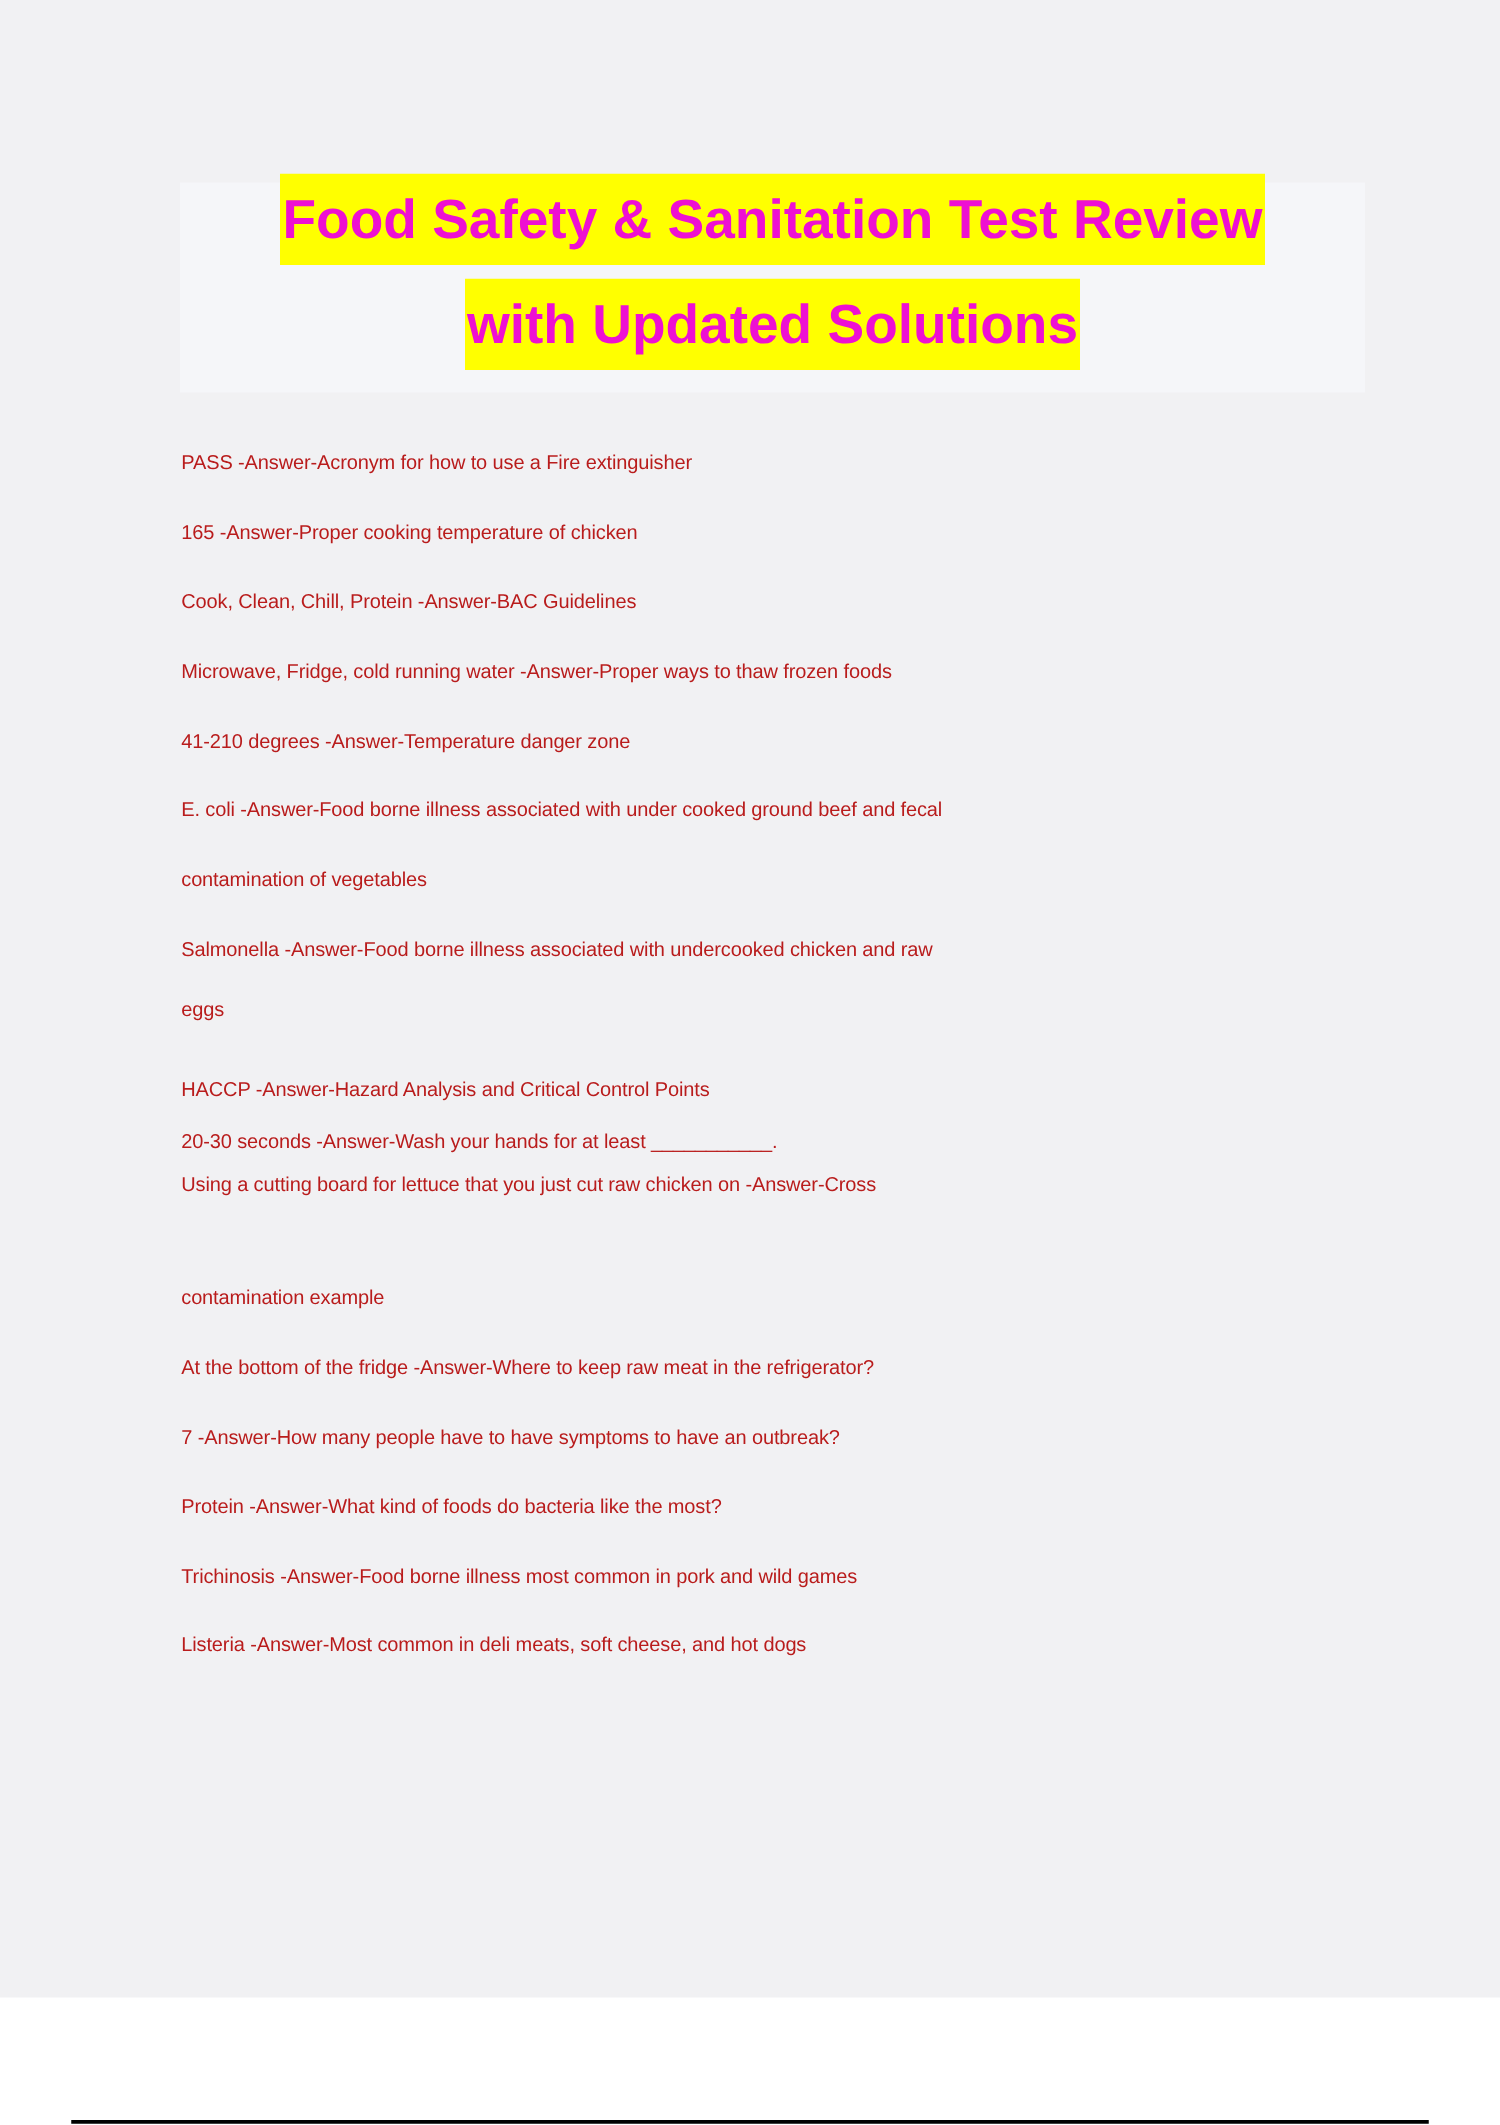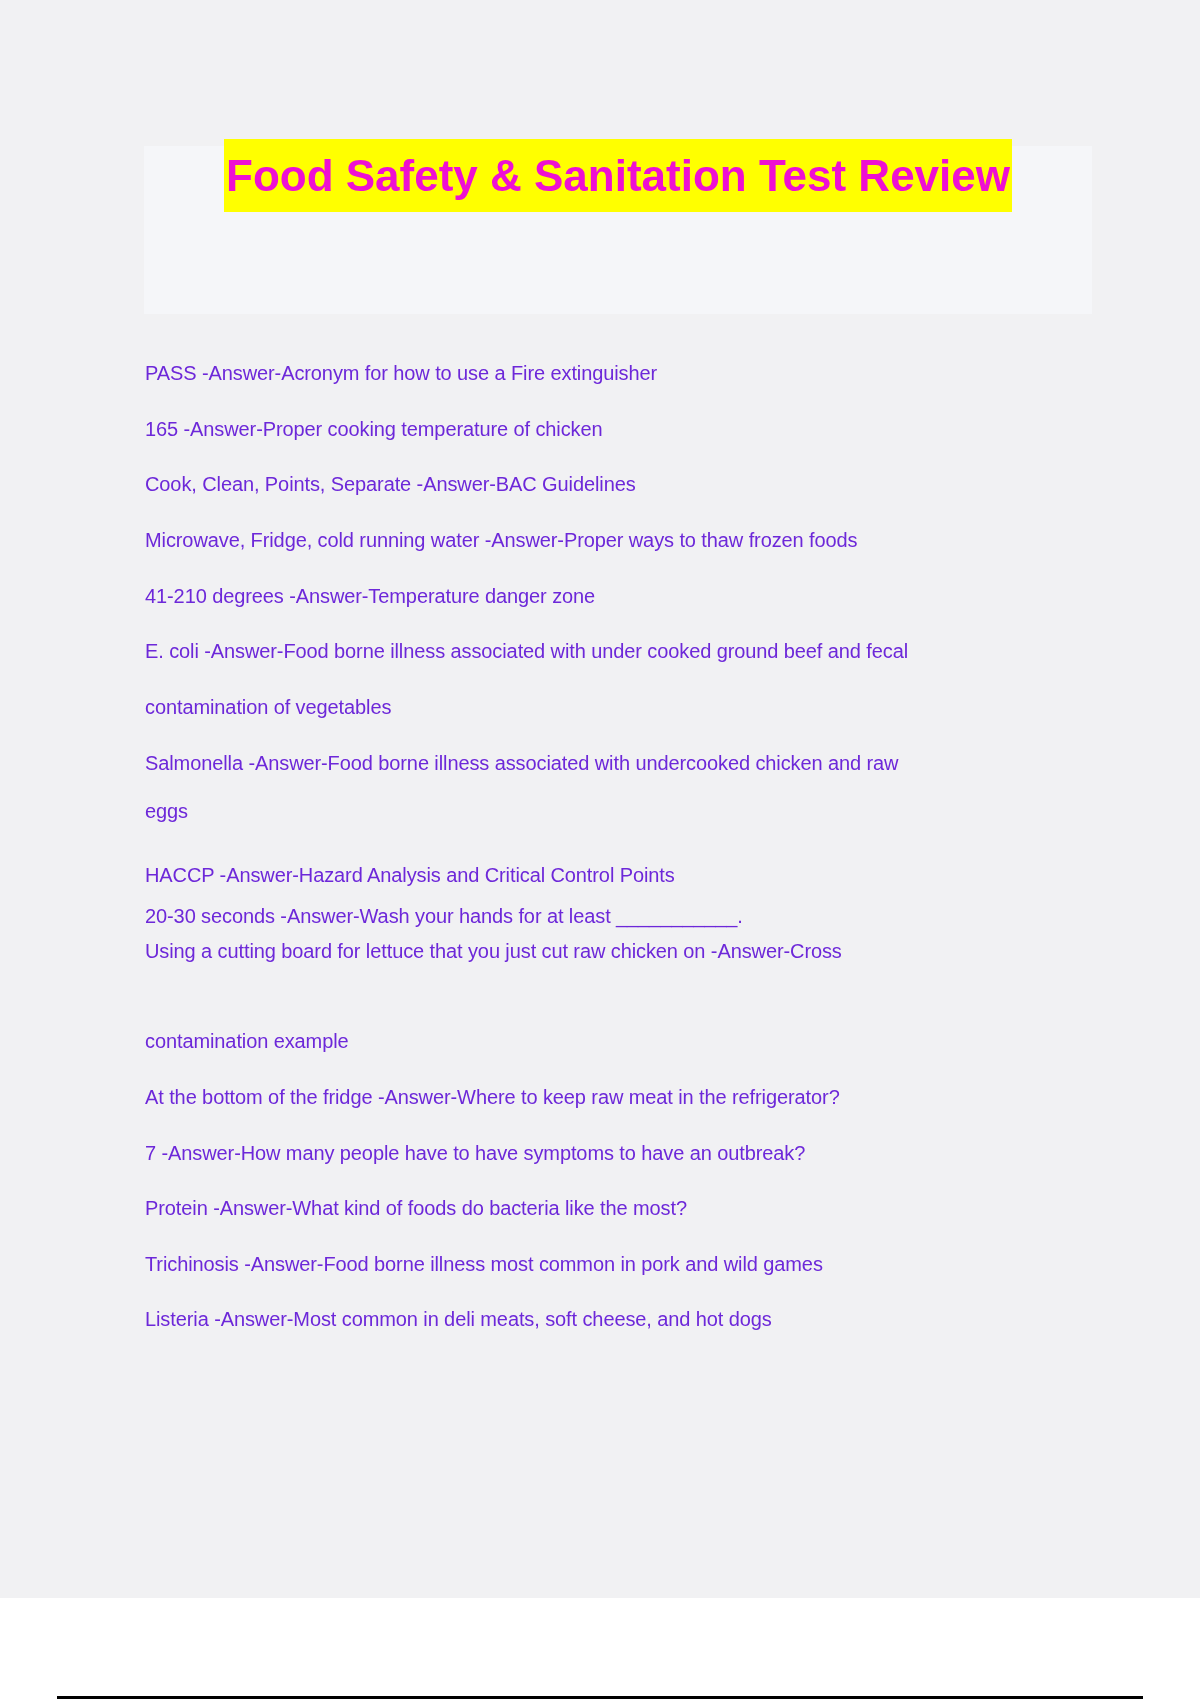--- a/index.html
+++ b/index.html
@@ -5,35 +5,36 @@
   html, body { margin:0; padding:0; }
   body { width:1200px; height:1700px; position:relative; background:#ffffff; overflow:hidden;
          font-family:"Liberation Sans", sans-serif; }
   .page { position:absolute; left:0; top:0; width:1200px; height:1598px; background:#f1f1f3; }
   .title-box { position:absolute; left:144px; top:146px; width:948px; height:168px; background:#f5f6f9; text-align:center; }
   .title-line { position:absolute; left:0; right:0; text-align:center; font-weight:bold; font-size:44px; line-height:56px; }
   .title-line span { background:#ffff00; color:#ee10d2; padding:12px 2px; }
   .t1 { top:2px; }
   .t2 { top:86px; }
   .lines { position:absolute; left:145px; top:362px; width:950px; }
-  .line { position:absolute; left:0; font-size:20px; color:#6d28d9; white-space:nowrap; letter-spacing:-0.1px; }
+  .line { position:absolute; left:0; font-size:16px; color:#b91c1c; white-space:nowrap; letter-spacing:-0.1px; }
   .footer-rule { position:absolute; left:57px; top:1696px; width:1086px; height:3px; background:#000; }
 </style>
 </head>
 <body>
 
 <div class="page">
   <div class="title-box">
     <div class="title-line t1"><span>Food Safety &amp; Sanitation Test Review</span></div>
+    <div class="title-line t2"><span>with Updated Solutions</span></div>
   </div>
 
   <div class="lines">
     <div class="line" style="top:0px">PASS -Answer-Acronym for how to use a Fire extinguisher</div>
     <div class="line" style="top:56px">165 -Answer-Proper cooking temperature of chicken</div>
-    <div class="line" style="top:111px">Cook, Clean, Points, Separate -Answer-BAC Guidelines</div>
+    <div class="line" style="top:111px">Cook, Clean, Chill, Protein -Answer-BAC Guidelines</div>
     <div class="line" style="top:167px">Microwave, Fridge, cold running water -Answer-Proper ways to thaw frozen foods</div>
     <div class="line" style="top:223px">41-210 degrees -Answer-Temperature danger zone</div>
     <div class="line" style="top:278px">E. coli -Answer-Food borne illness associated with under cooked ground beef and fecal</div>
     <div class="line" style="top:334px">contamination of vegetables</div>
     <div class="line" style="top:390px">Salmonella -Answer-Food borne illness associated with undercooked chicken and raw</div>
     <div class="line" style="top:438px">eggs</div>
     <div class="line" style="top:502px">HACCP -Answer-Hazard Analysis and Critical Control Points</div>
     <div class="line" style="top:543px">20-30 seconds -Answer-Wash your hands for at least ___________.</div>
     <div class="line" style="top:578px">Using a cutting board for lettuce that you just cut raw chicken on -Answer-Cross</div>
     <div class="line" style="top:668px">contamination example</div>

